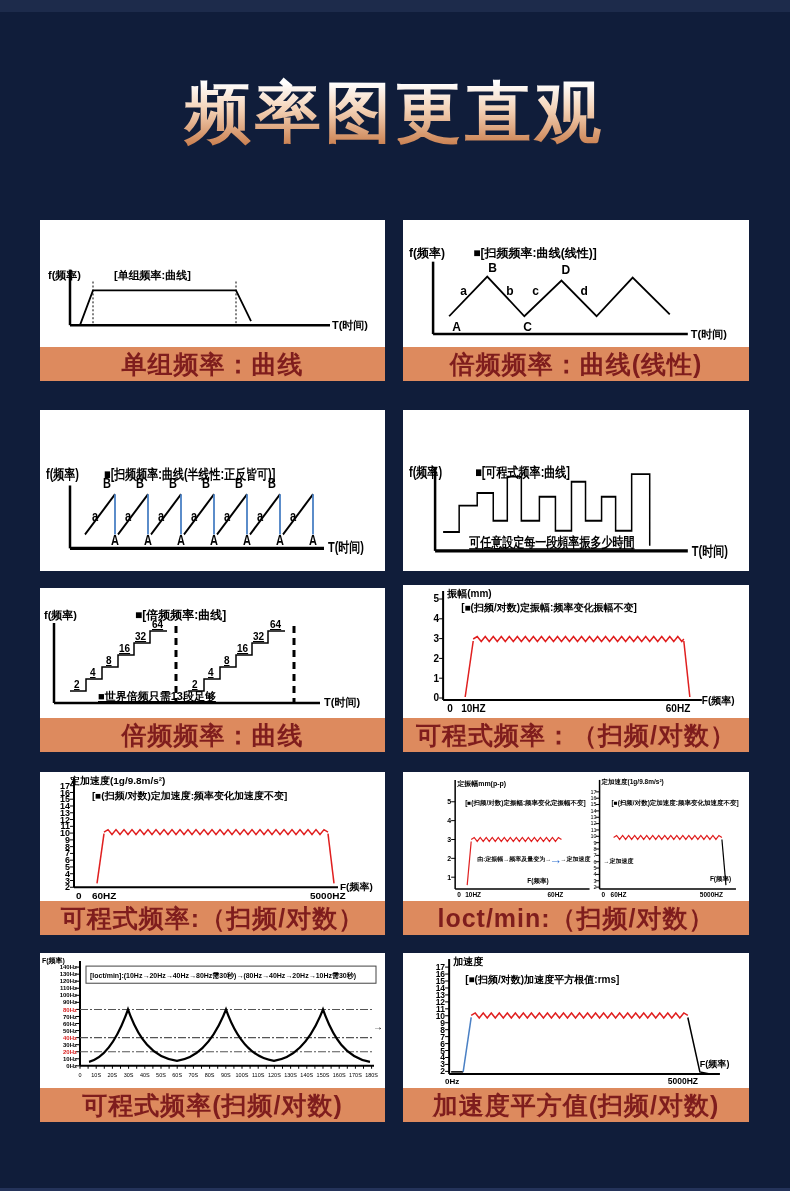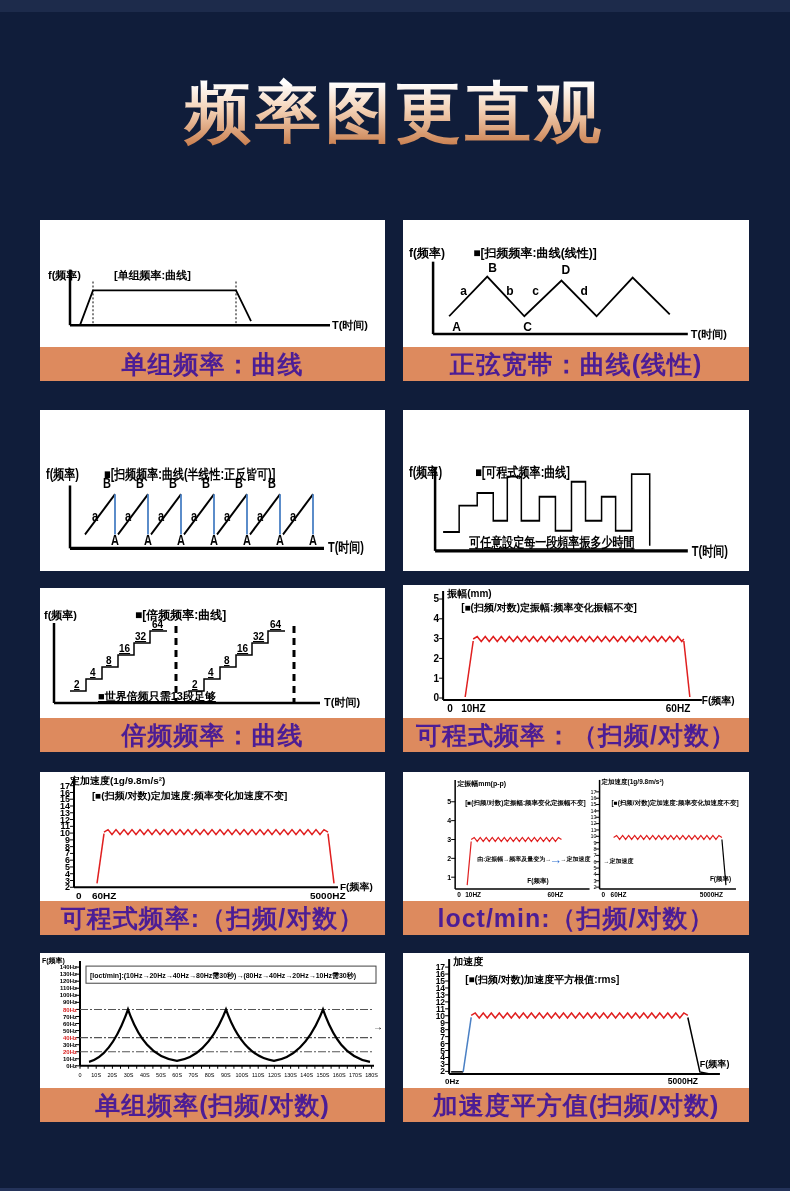--- a/index.html
+++ b/index.html
@@ -7,21 +7,21 @@
         font-family:"Liberation Sans","DejaVu Sans",sans-serif;}
   .top-strip{position:absolute;top:0;left:0;right:0;height:12px;background:#1d2b4b;}
   .bottom-strip{position:absolute;bottom:0;left:0;right:0;height:3px;background:#24335a;}
   .hero{position:absolute;top:68px;left:0;width:100%;text-align:center;}
   .hero h1{margin:0;font-size:66px;font-weight:900;letter-spacing:4px;
            background:linear-gradient(180deg,#ffffff 16%,#f4d2b6 46%,#c87c4b 88%);
            -webkit-background-clip:text;background-clip:text;color:transparent;}
   .panel{position:absolute;display:flex;flex-direction:column;}
   .chart-area{background:#ffffff;flex:1 1 auto;overflow:hidden;}
   .chart-area svg{display:block;width:100%;height:100%;}
-  .caption{background:#dd8a5e;color:#4c1d95;font-weight:bold;font-size:25px;height:34px;
+  .caption{background:#dd8a5e;color:#7f1d1d;font-weight:bold;font-size:25px;height:34px;
            flex:0 0 auto;display:flex;align-items:center;justify-content:center;letter-spacing:1px;}
   svg text{font-family:"Liberation Sans","DejaVu Sans",sans-serif;}
 </style>
 </head>
 <body>
 
 <div class="page">
   <div class="top-strip"></div>
   <div class="hero">
     <h1>频率图更直观</h1>
@@ -55,21 +55,21 @@
           <text x="85" y="52" fill="#000000" font-size="12" font-weight="bold" text-anchor="start">B</text>
           <text x="103" y="76" fill="#000000" font-size="12" font-weight="bold" text-anchor="start">b</text>
           <text x="129" y="76" fill="#000000" font-size="12" font-weight="bold" text-anchor="start">c</text>
           <text x="158" y="54" fill="#000000" font-size="12" font-weight="bold" text-anchor="start">D</text>
           <text x="177" y="76" fill="#000000" font-size="12" font-weight="bold" text-anchor="start">d</text>
           <text x="49" y="112" fill="#000000" font-size="12" font-weight="bold" text-anchor="start">A</text>
           <text x="120" y="112" fill="#000000" font-size="12" font-weight="bold" text-anchor="start">C</text>
           <text x="287" y="119" fill="#000000" font-size="11" font-weight="bold" text-anchor="start">T(时间)</text>
         </svg>
       </div>
-    <div class="caption">正弦宽带：曲线(线性)</div>
+    <div class="caption">倍频频率：曲线(线性)</div>
   </div>
 
   <div class="panel" style="left:40px;top:410px;width:345px;height:161px;">
     <div class="chart-area">
         <svg viewBox="0 0 345 128" preserveAspectRatio="none">
           <text x="6" y="55" fill="#000000" font-size="11" font-weight="bold" text-anchor="start">f(频率)</text>
           <text x="64" y="55" fill="#000000" font-size="11" font-weight="bold" text-anchor="start">■[扫频频率:曲线(半线性:正反皆可)]</text>
           <line x1="30" y1="60" x2="30" y2="110" stroke="#000000" stroke-width="2.5"></line>
           <line x1="30" y1="110" x2="284" y2="110" stroke="#000000" stroke-width="2.5"></line>
           <polyline points="45,99 75,67" fill="none" stroke="#000000" stroke-width="1.8"></polyline>
@@ -405,21 +405,21 @@
           <text x="299.20000000000005" y="123" fill="#000" font-size="5.5" text-anchor="middle">160S</text>
           <line x1="307.3" y1="112" x2="307.3" y2="115" stroke="#000" stroke-width="1"></line>
           <line x1="315.40000000000003" y1="112" x2="315.40000000000003" y2="115" stroke="#000" stroke-width="1"></line>
           <text x="315.40000000000003" y="123" fill="#000" font-size="5.5" text-anchor="middle">170S</text>
           <line x1="323.5" y1="112" x2="323.5" y2="115" stroke="#000" stroke-width="1"></line>
           <line x1="331.6" y1="112" x2="331.6" y2="115" stroke="#000" stroke-width="1"></line>
           <text x="331.6" y="123" fill="#000" font-size="5.5" text-anchor="middle">180S</text>
           <text x="333" y="76" fill="#000000" font-size="10" font-weight="bold" text-anchor="start">→</text>
         </svg>
       </div>
-    <div class="caption">单组频率(扫频/对数)</div>
+    <div class="caption">可程式频率(扫频/对数)</div>
   </div>
 
   <div class="panel" style="left:403px;top:953px;width:346px;height:169px;">
     <div class="chart-area">
         <svg viewBox="0 0 345 134" preserveAspectRatio="none">
           <text x="50" y="12" fill="#000000" font-size="10" font-weight="bold" text-anchor="start">加速度</text>
           <line x1="46" y1="6" x2="46" y2="120" stroke="#000000" stroke-width="2"></line>
           <line x1="46" y1="120" x2="316" y2="120" stroke="#000000" stroke-width="2"></line>
           <line x1="42" y1="14" x2="46" y2="14" stroke="#000" stroke-width="1"></line>
           <text x="42" y="16.975" fill="#000" font-size="8.5" font-weight="bold" text-anchor="end">17</text>

